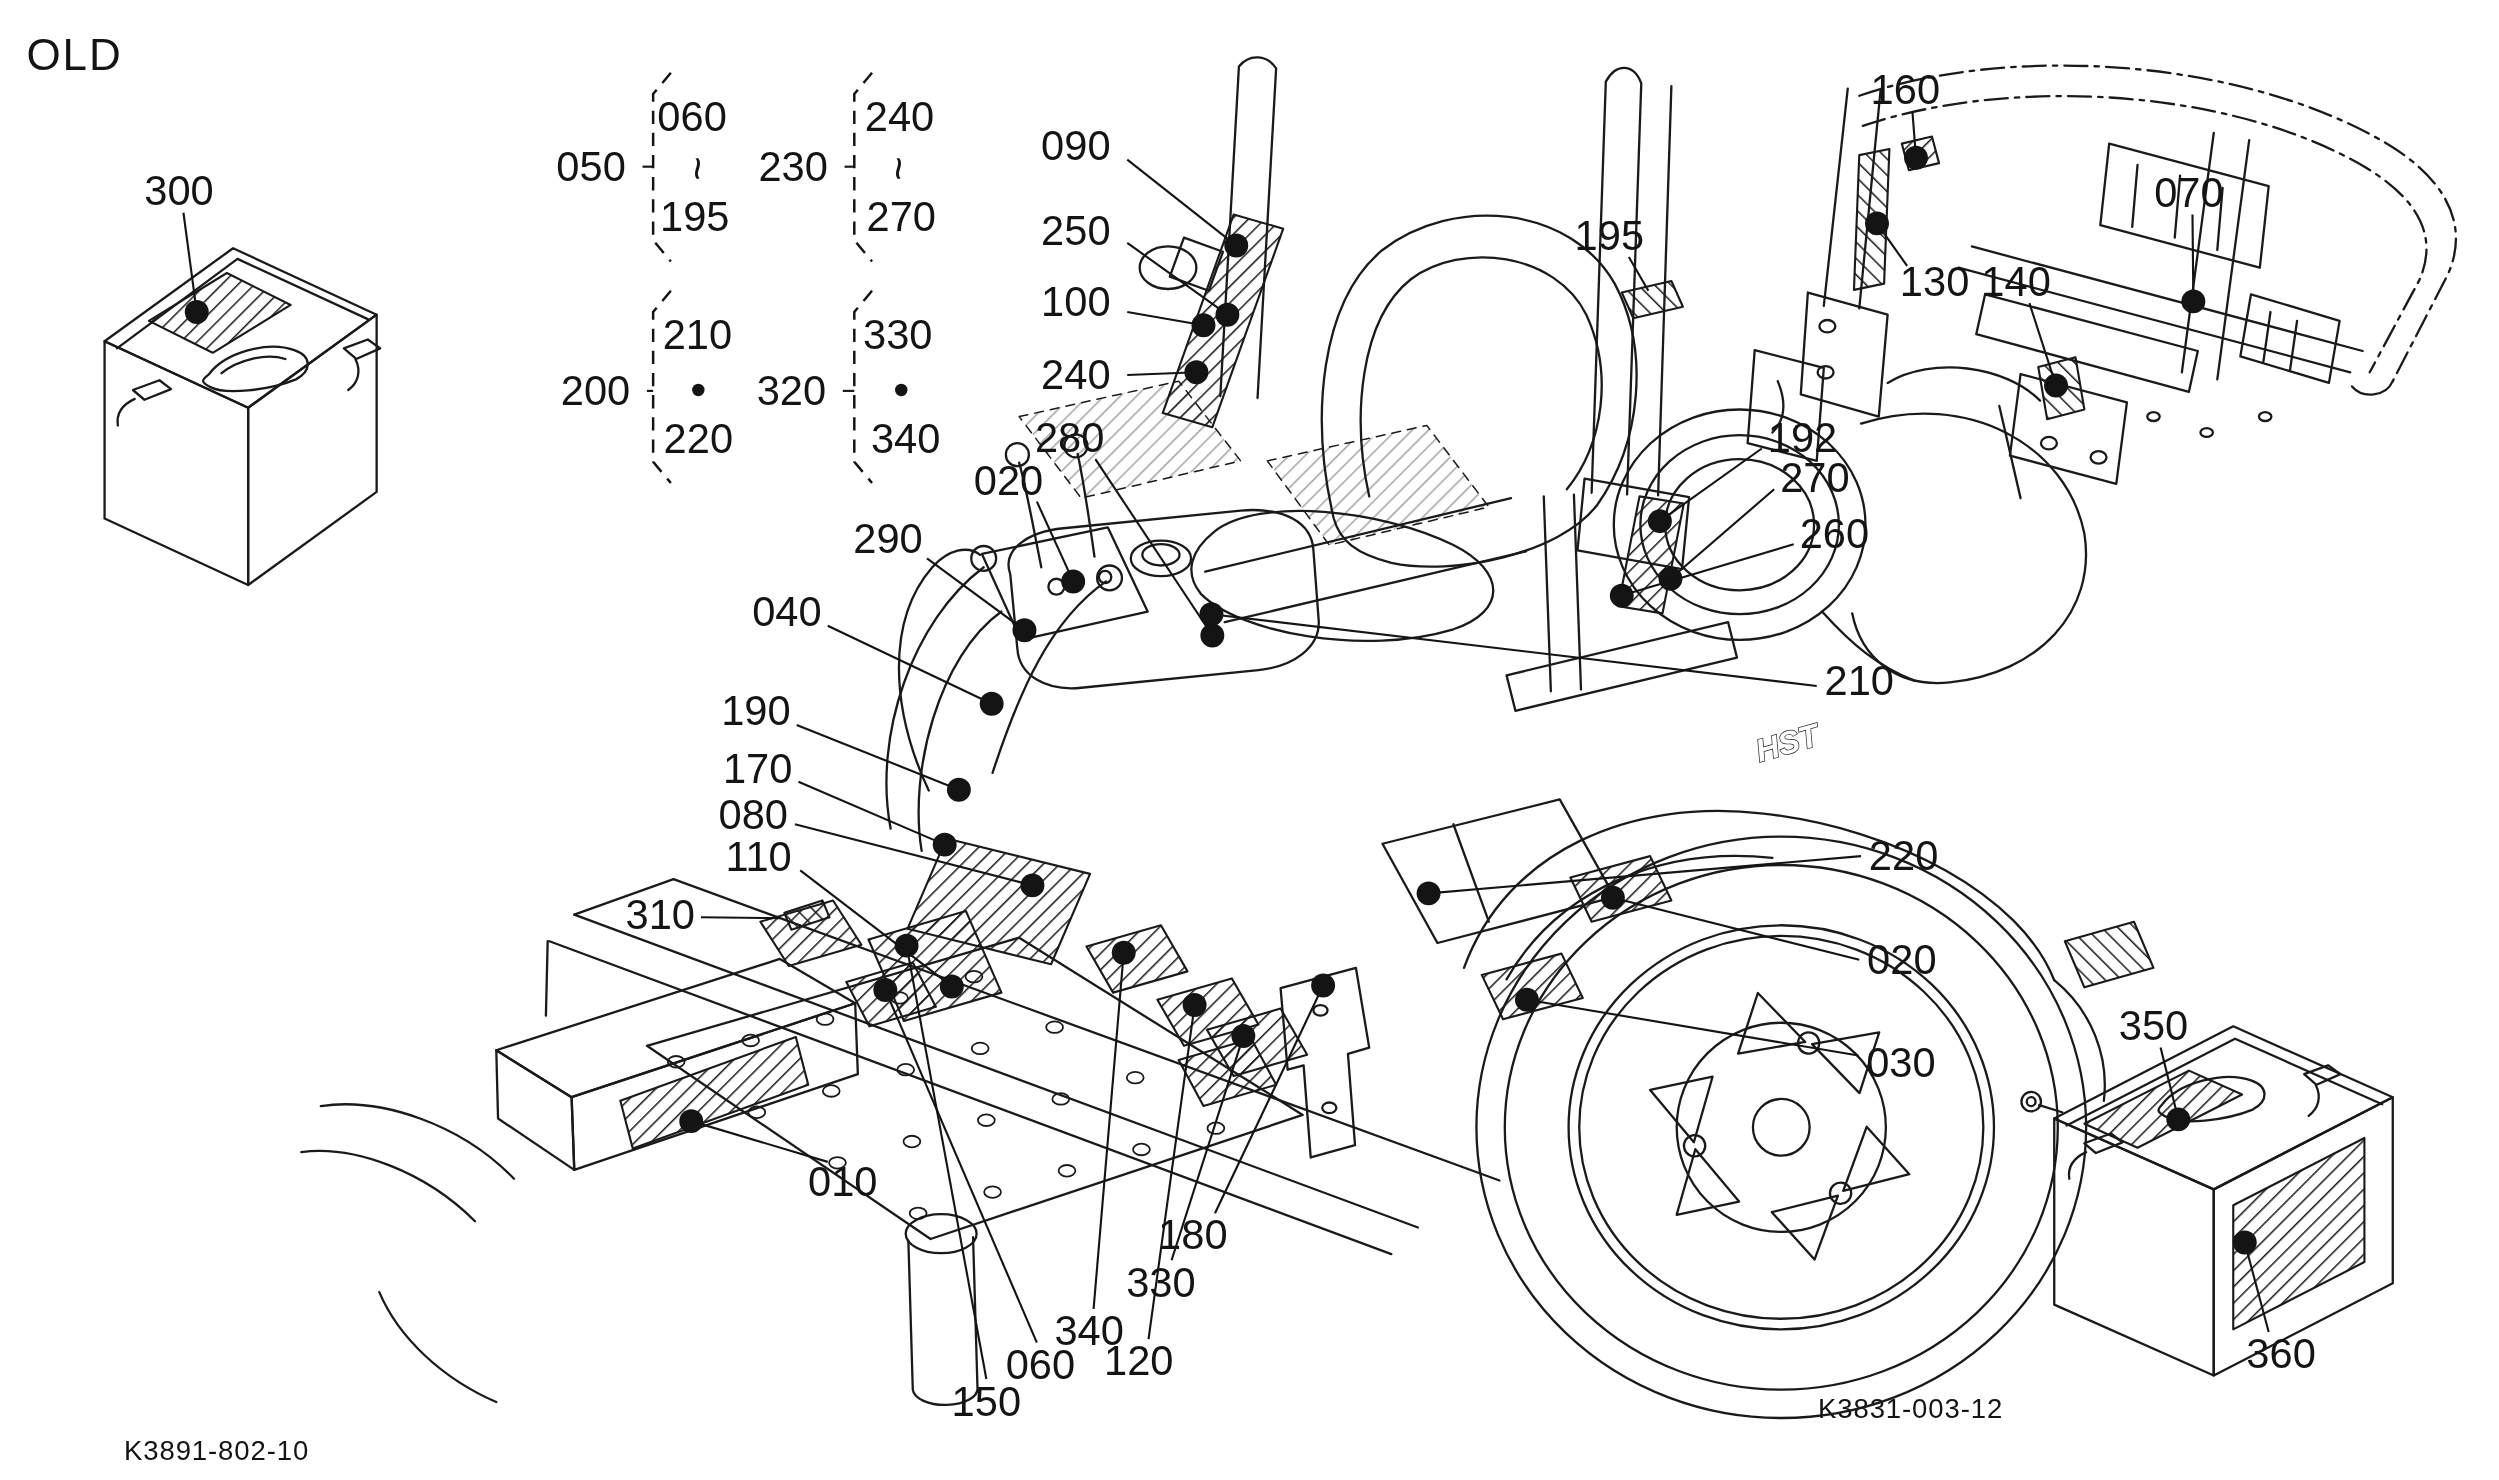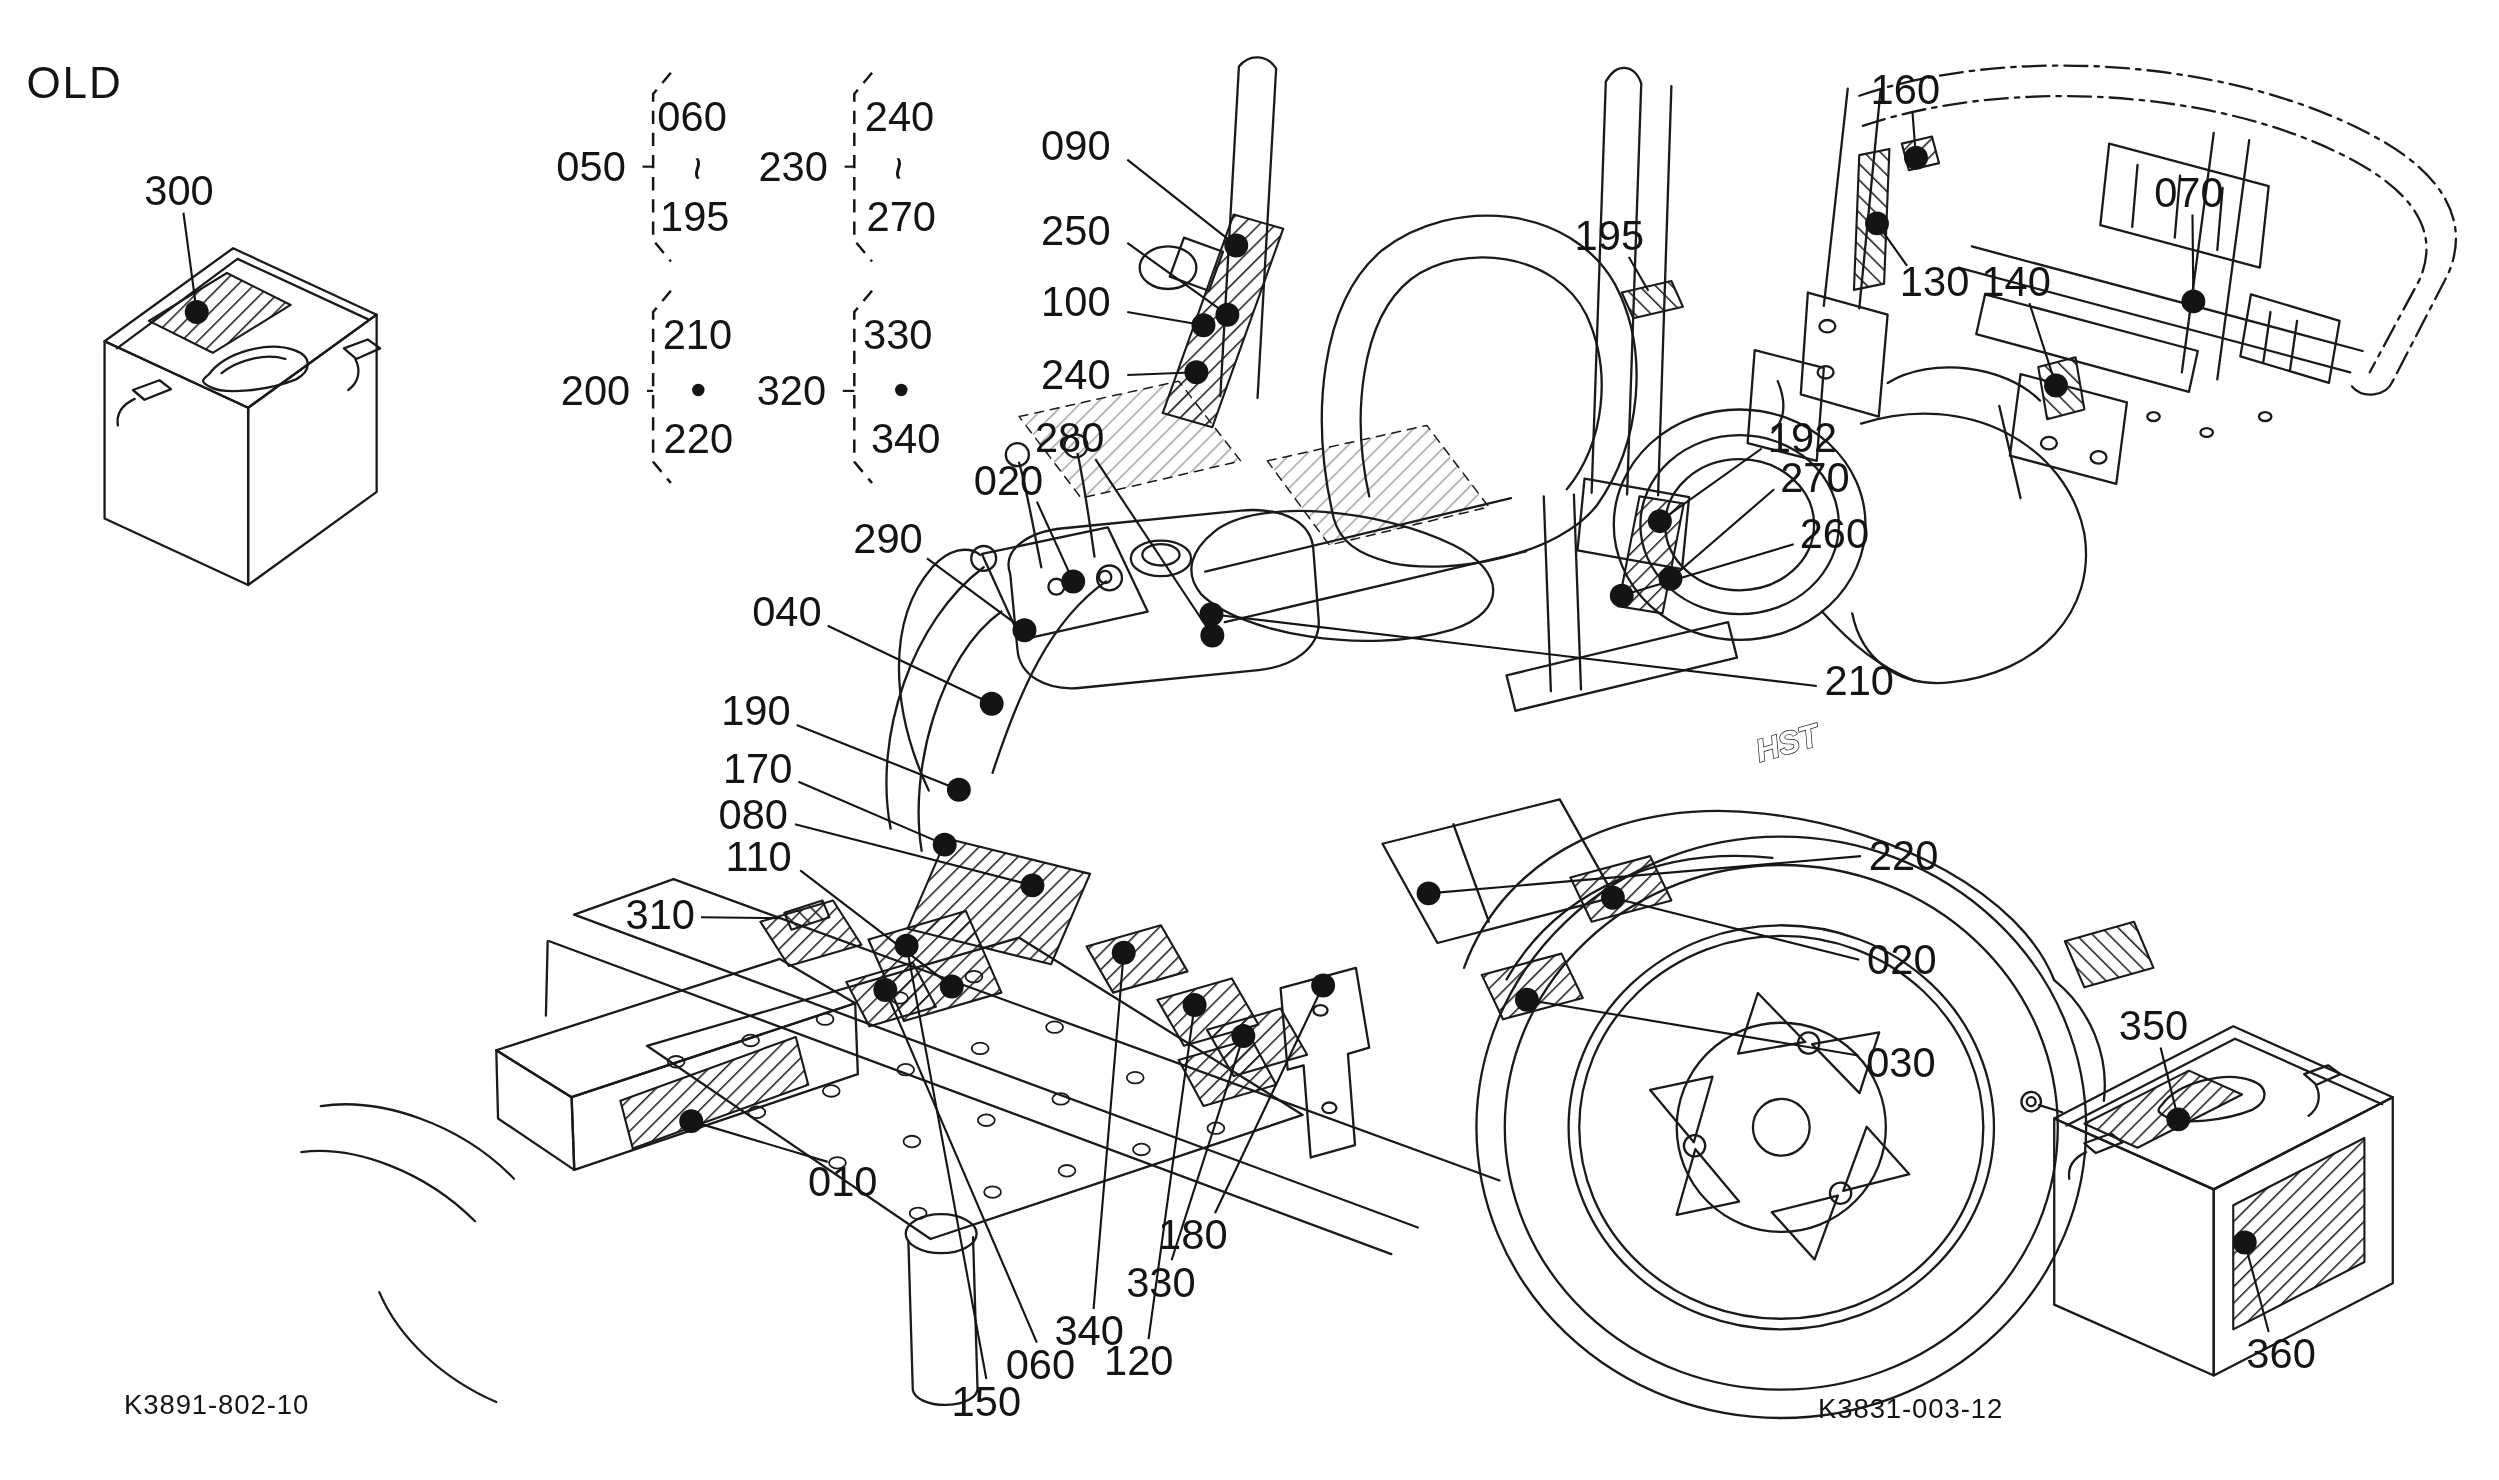--- a/index.html
+++ b/index.html
@@ -1,20 +1,20 @@
 <!DOCTYPE html>
 <html style="font-size:14px"><head>
 <meta charset="utf-8">
 <style>
   html,body{margin:0;padding:0;background:#fff;}
   body{width:2500px;height:1481px;position:relative;overflow:hidden;
        font-family:"Liberation Sans",sans-serif;color:#141414;}
-  .old-label{position:absolute;left:26.6px;top:58px;font-size:44px;letter-spacing:1.8px;}
+  .old-label{position:absolute;left:26.6px;top:30px;font-size:44px;letter-spacing:1.8px;}
   .code{position:absolute;font-size:27.5px;letter-spacing:0.9px;}
-  .code-left{left:124px;top:1389px;}
+  .code-left{left:124px;top:1435px;}
   .code-right{left:1818px;top:1393px;}
   svg{position:absolute;left:0;top:0;}
   .decal{fill:url(#hA);stroke:#1a1a1a;stroke-width:2.4;}
   .decalB{fill:url(#hB);stroke:#1a1a1a;stroke-width:2.4;}
   .pad{fill:url(#hA);fill-opacity:.4;stroke:#1a1a1a;stroke-width:1.7;stroke-dasharray:10 8;}
   .callout{font:47px "Liberation Sans",sans-serif;fill:#141414;text-anchor:middle;}
   .leader{stroke:#141414;stroke-width:2.4;fill:none;}
   .bracket{stroke-dasharray:15 10;stroke-width:2.8;}
   .dot{fill:#141414;stroke:none;}
   .hst{font:italic bold 36px "Liberation Sans",sans-serif;fill:#fff;stroke:#1a1a1a;

